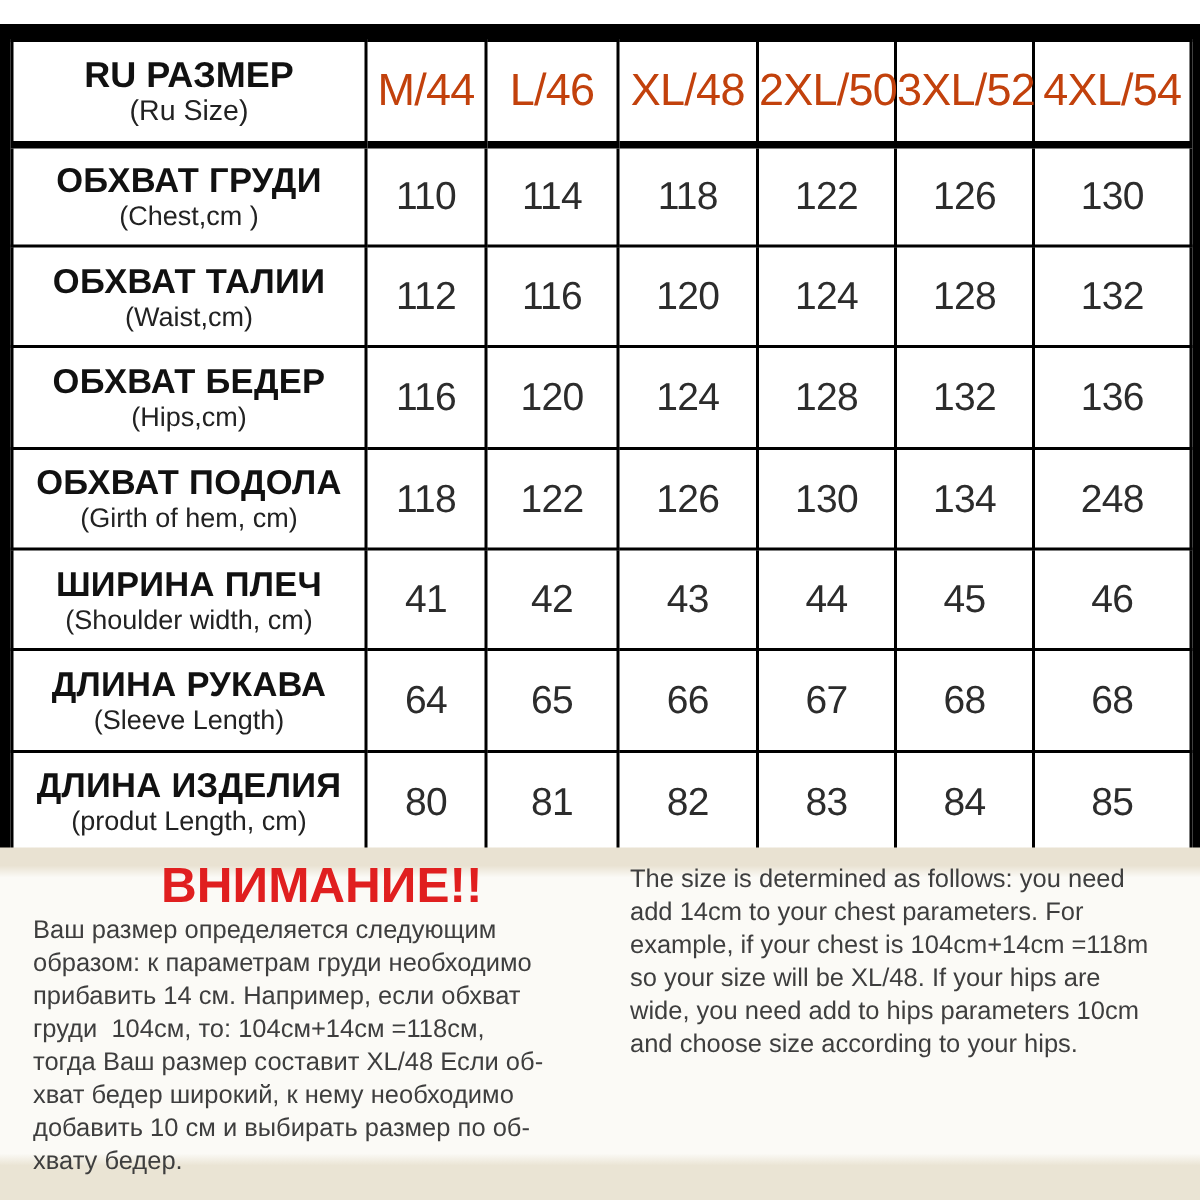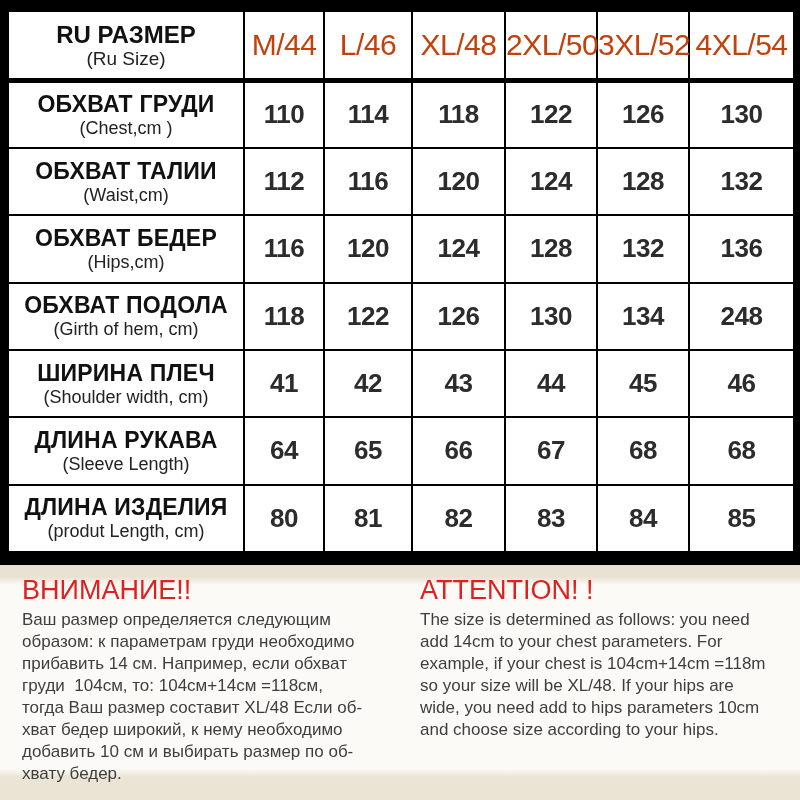--- a/index.html
+++ b/index.html
@@ -5,21 +5,21 @@
   html,body { margin:0; padding:0; }
   body {
     width:800px; height:800px;
     font-family:"Liberation Sans", sans-serif;
     background:#ffffff;
   }
   .sheet { position:relative; width:800px; height:800px; overflow:hidden; background:#fff; }
 
   
   .size-table-wrap {
-    position:absolute; top:0; left:0;
+    position:absolute; top:16px; left:0;
     width:800px; height:565px;
     background:#000;
     padding:10px 7px 12px 7px;
     box-sizing:border-box;
   }
   table.size-table {
     width:786px; height:543px;
     border-collapse:collapse; table-layout:fixed;
     background:#fff;
   }
@@ -30,37 +30,37 @@
   .corner-cell { text-align:center; vertical-align:middle; }
   .corner-title { font-size:24px; font-weight:bold; color:#111; line-height:27px; }
   .corner-sub   { font-size:19px; font-weight:400; color:#222; line-height:22px;text-align:center; }
 
   .size-head { font-size:30px; font-weight:400; color:#c2410c; text-align:center; vertical-align:middle; letter-spacing:-0.5px; }
 
   .row-label-cell { text-align:center; vertical-align:middle; }
   .row-label { font-size:23px; font-weight:bold; color:#111; line-height:26px; letter-spacing:0.2px; }
   .row-sub   { font-size:18px; font-weight:400; color:#222; line-height:22px; }
 
-  .value-cell { font-size:26px; font-weight:700; color:#2c2c2c; text-align:center; vertical-align:middle; letter-spacing:-0.5px; }
+  .value-cell { font-size:26px; font-weight:400; color:#2c2c2c; text-align:center; vertical-align:middle; letter-spacing:-0.5px; }
 
   
   .notice-area {
     position:absolute; top:565px; left:0;
     width:800px; height:235px;
     background:linear-gradient(180deg,
       #e9e2d2 0px, #e9e2d2 12px,
       #fbfaf6 20px, #fbfaf6 204px,
       #eae4d4 212px, #eae4d4 235px);
   }
   .notice-col { position:absolute; top:10px; }
   .notice-col.ru { left:22px; width:385px; }
   .notice-col.en { left:420px; width:378px; }
   .notice-heading {
-    font-size:27px; font-weight:normal; color:#e01f1f;
-    line-height:30px; margin:0 0 4px 0;
+    font-size:33px; font-weight:bold; color:#e01f1f;
+    line-height:30px; margin:0 0 4px 0;text-align:center;
   }
   .notice-body {
     font-size:17px; font-weight:400; color:#3e3e3e;
     line-height:22px; white-space:pre; margin:0;
   }
 </style>
 </head>
 <body>
 
 <div class="sheet">
@@ -187,21 +187,20 @@
       <p class="notice-body">Ваш размер определяется следующим
 образом: к параметрам груди необходимо
 прибавить 14 см. Например, если обхват
 груди  104см, то: 104см+14см =118см,
 тогда Ваш размер составит XL/48 Если об-
 хват бедер широкий, к нему необходимо
 добавить 10 см и выбирать размер по об-
 хвату бедер.</p>
     </div>
     <div class="notice-col en">
-      <h2 class="notice-heading">ATTENTION! !</h2>
       <p class="notice-body">The size is determined as follows: you need
 add 14cm to your chest parameters. For
 example, if your chest is 104cm+14cm =118m
 so your size will be XL/48. If your hips are
 wide, you need add to hips parameters 10cm
 and choose size according to your hips.</p>
     </div>
   </div>
 
 </div>

